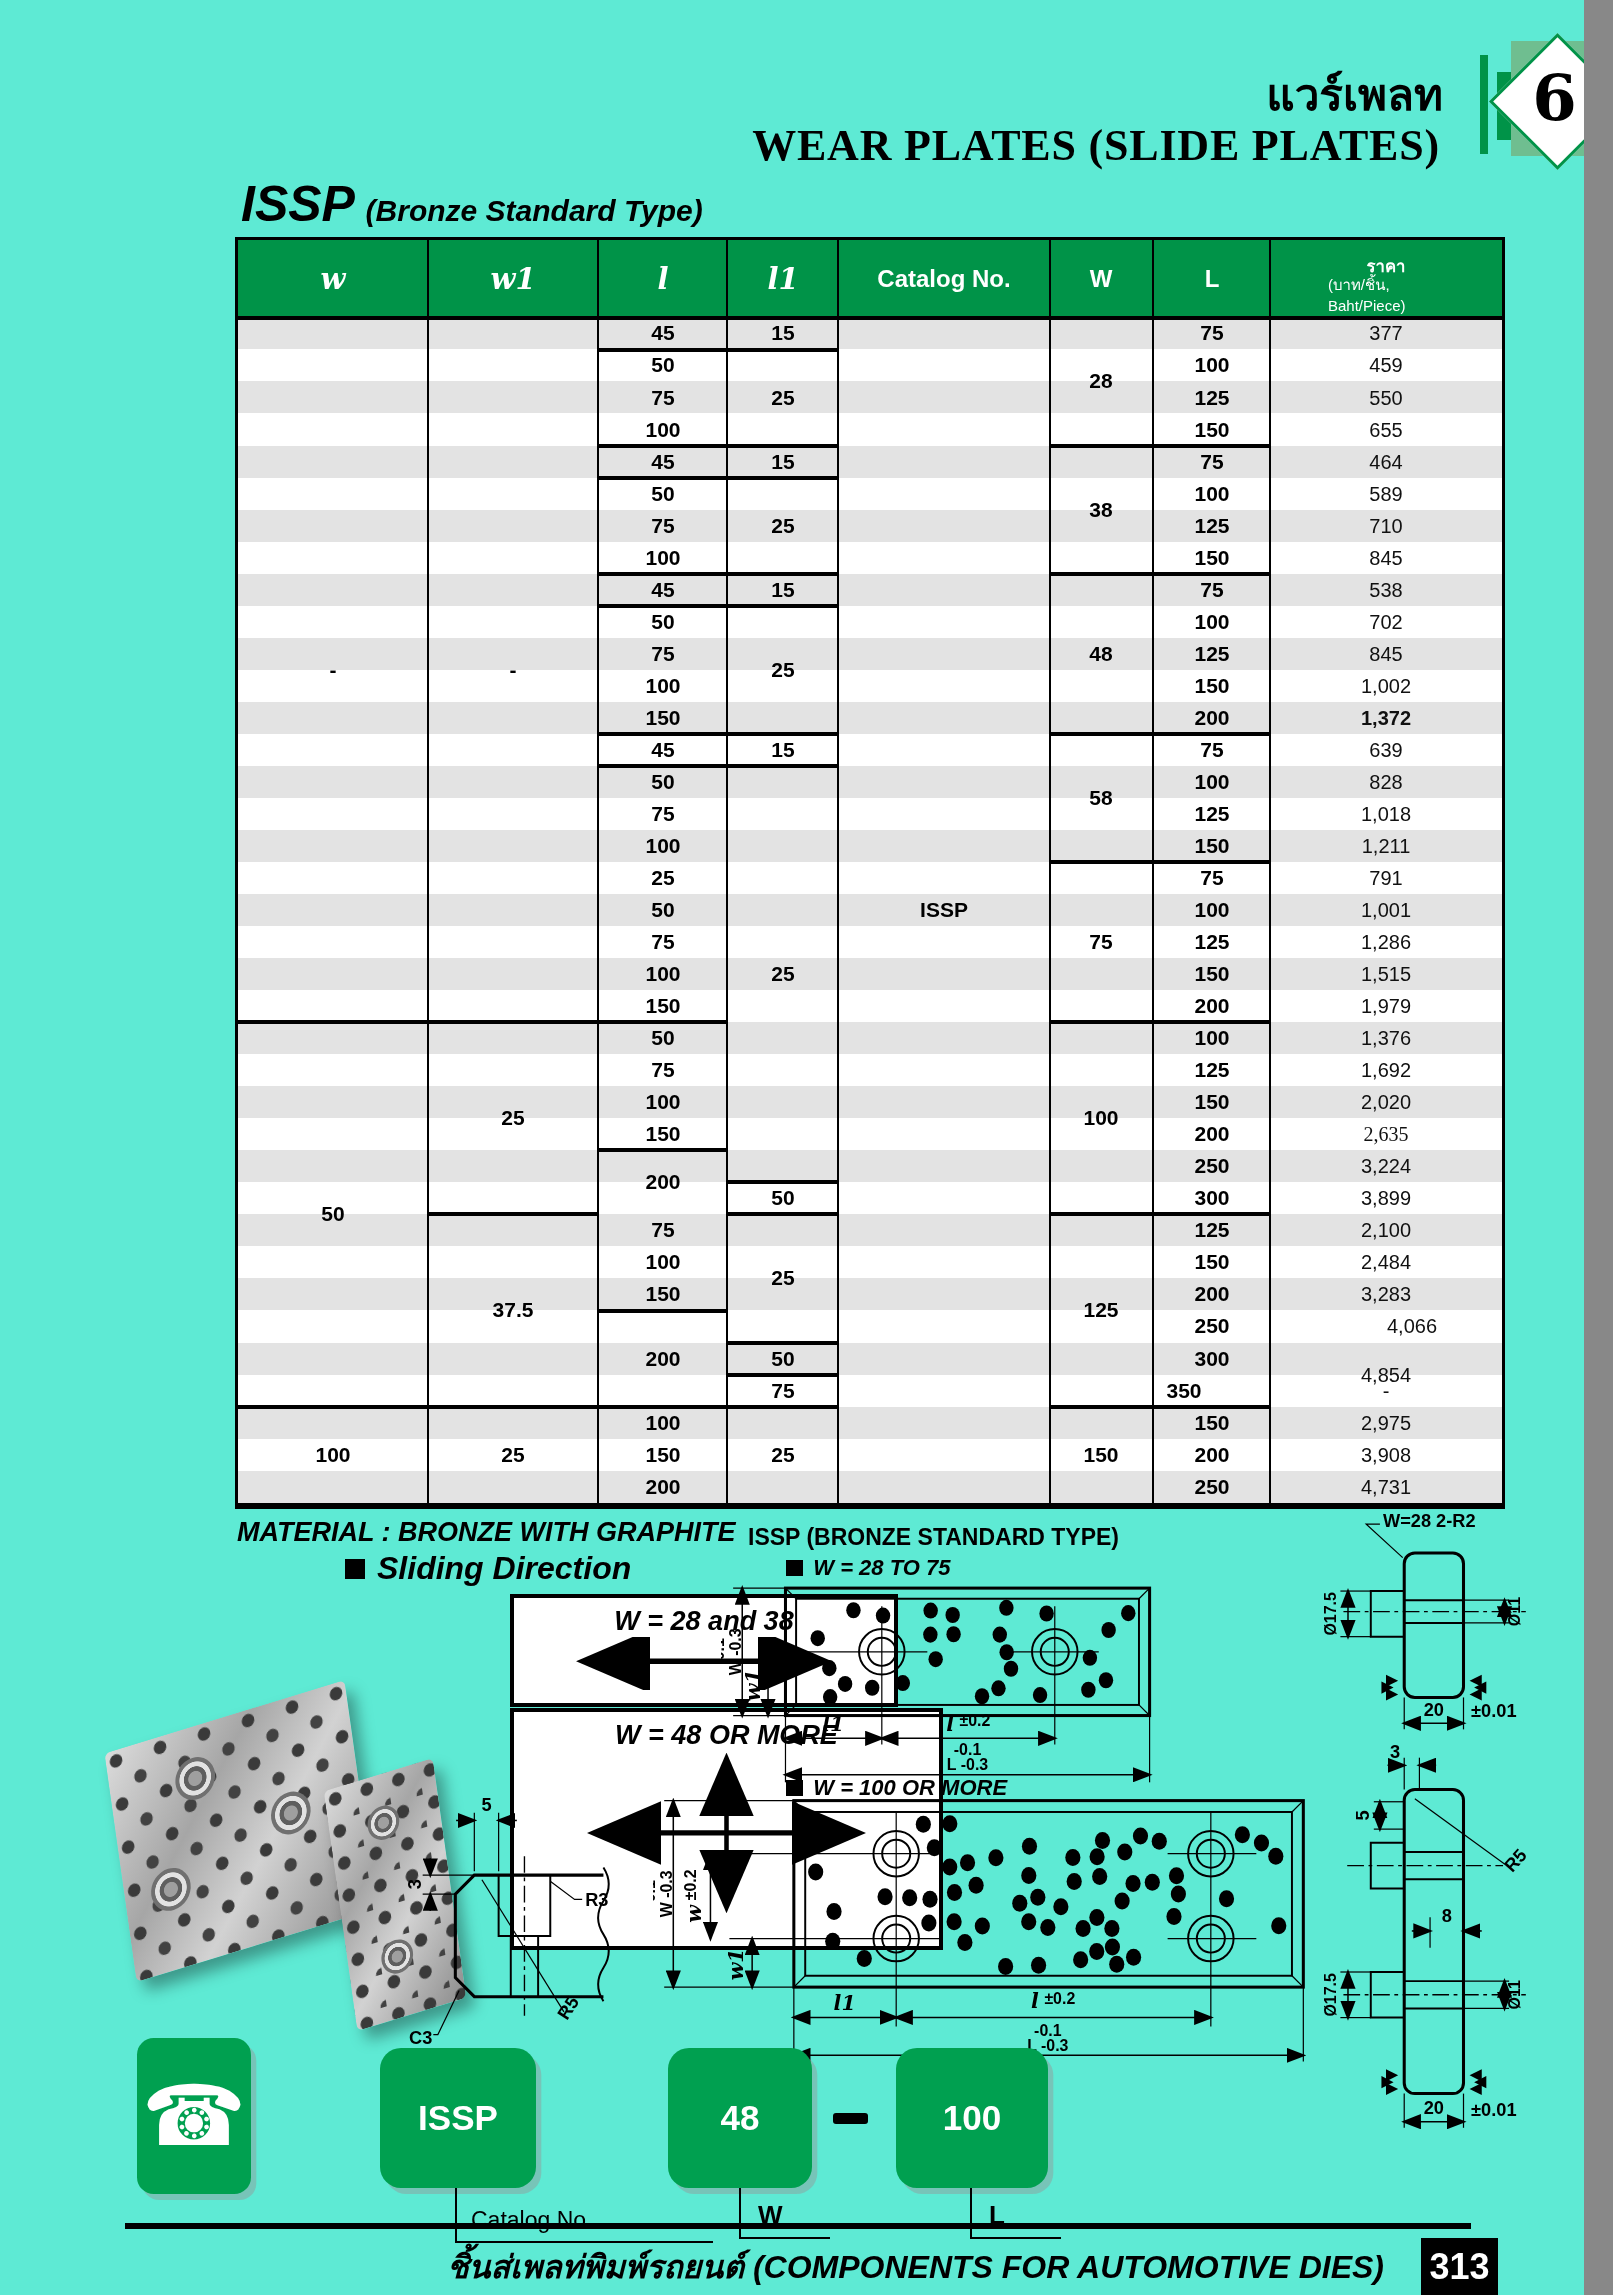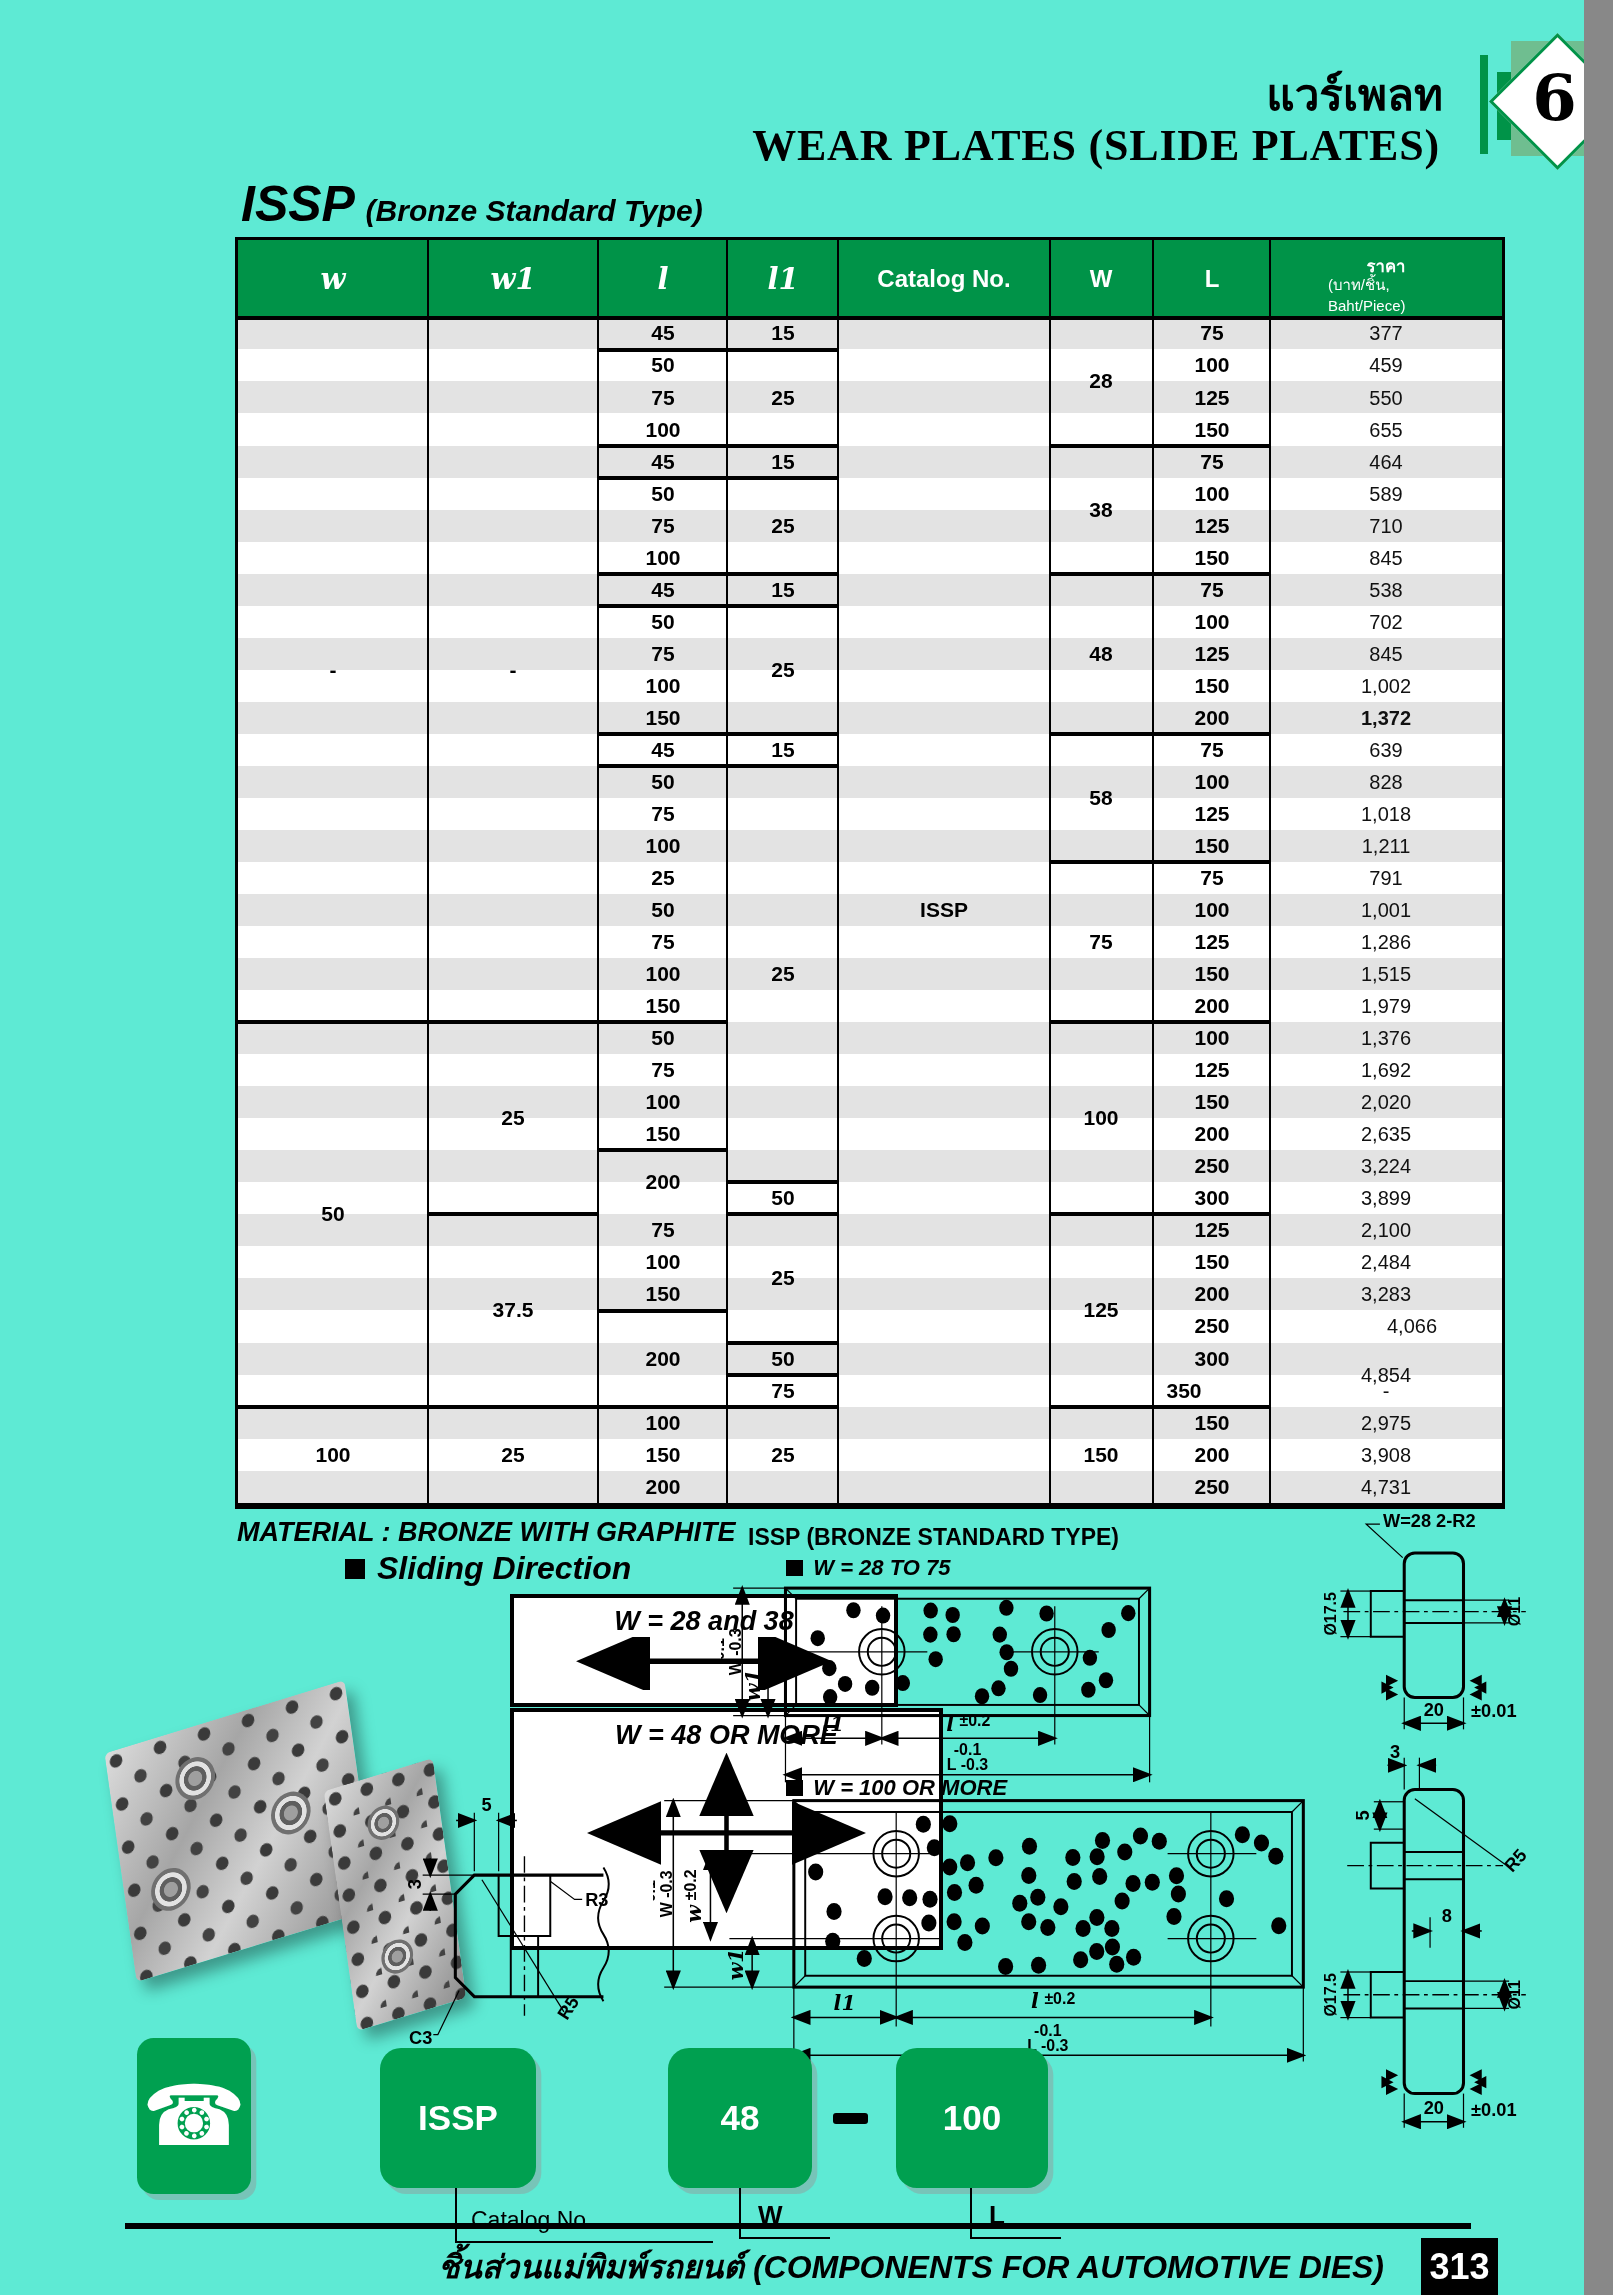--- a/index.html
+++ b/index.html
@@ -208,21 +208,21 @@
       <div class="td-num" style="left: 974px; top: 798px;">100</div>
       <div class="td-price" style="left: 1148px; top: 798px;">1,376</div>
       <div class="td-num" style="left: 425px; top: 830px;">75</div>
       <div class="td-num" style="left: 974px; top: 830px;">125</div>
       <div class="td-price" style="left: 1148px; top: 830px;">1,692</div>
       <div class="td-num" style="left: 425px; top: 862px;">100</div>
       <div class="td-num" style="left: 974px; top: 862px;">150</div>
       <div class="td-price" style="left: 1148px; top: 862px;">2,020</div>
       <div class="td-num" style="left: 425px; top: 894px;">150</div>
       <div class="td-num" style="left: 974px; top: 894px;">200</div>
-      <div class="td-price" style="left: 1148px; top: 894px;">2,635</div>
+      <div class="td-price" style="left: 1148px; top: 894px; font-family: Liberation Serif, serif;">2,635</div>
       <div class="td-num" style="left: 974px; top: 926px;">250</div>
       <div class="td-price" style="left: 1148px; top: 926px;">3,224</div>
       <div class="td-num" style="left: 974px; top: 958px;">300</div>
       <div class="td-price" style="left: 1148px; top: 958px;">3,899</div>
       <div class="td-num" style="left: 425px; top: 990px;">75</div>
       <div class="td-num" style="left: 974px; top: 990px;">125</div>
       <div class="td-price" style="left: 1148px; top: 990px;">2,100</div>
       <div class="td-num" style="left: 425px; top: 1022px;">100</div>
       <div class="td-num" style="left: 974px; top: 1022px;">150</div>
       <div class="td-price" style="left: 1148px; top: 1022px;">2,484</div>
@@ -720,19 +720,19 @@
   <div class="abs olabel" style="left:471px;top:2207px;">Catalog No.</div>
   <div class="oline" style="left:739px;top:2188px;width:2.3px;height:51px;"></div>
   <div class="oline" style="left:739px;top:2237px;width:91px;height:2.3px;"></div>
   <div class="abs olabel" style="left:758px;top:2200px;font-weight:bold;font-size:26px;">W</div>
   <div class="oline" style="left:970px;top:2188px;width:2.3px;height:51px;"></div>
   <div class="oline" style="left:970px;top:2237px;width:91px;height:2.3px;"></div>
   <div class="abs olabel" style="left:989px;top:2200px;font-weight:bold;font-size:26px;">L</div>
 
   <div class="abs f-line"></div>
   <div class="abs f-text nowrap">
-    <span>ชิ้นส่วนแม่พิมพ์รถยนต์</span>
+    <span>ชิ้นส่เพลท่พิมพ์รถยนต์</span>
     <span>(COMPONENTS FOR AUTOMOTIVE DIES)</span>
   </div>
   <div class="abs f-page">313</div>
 
 </div>
 
 
 </body></html>

